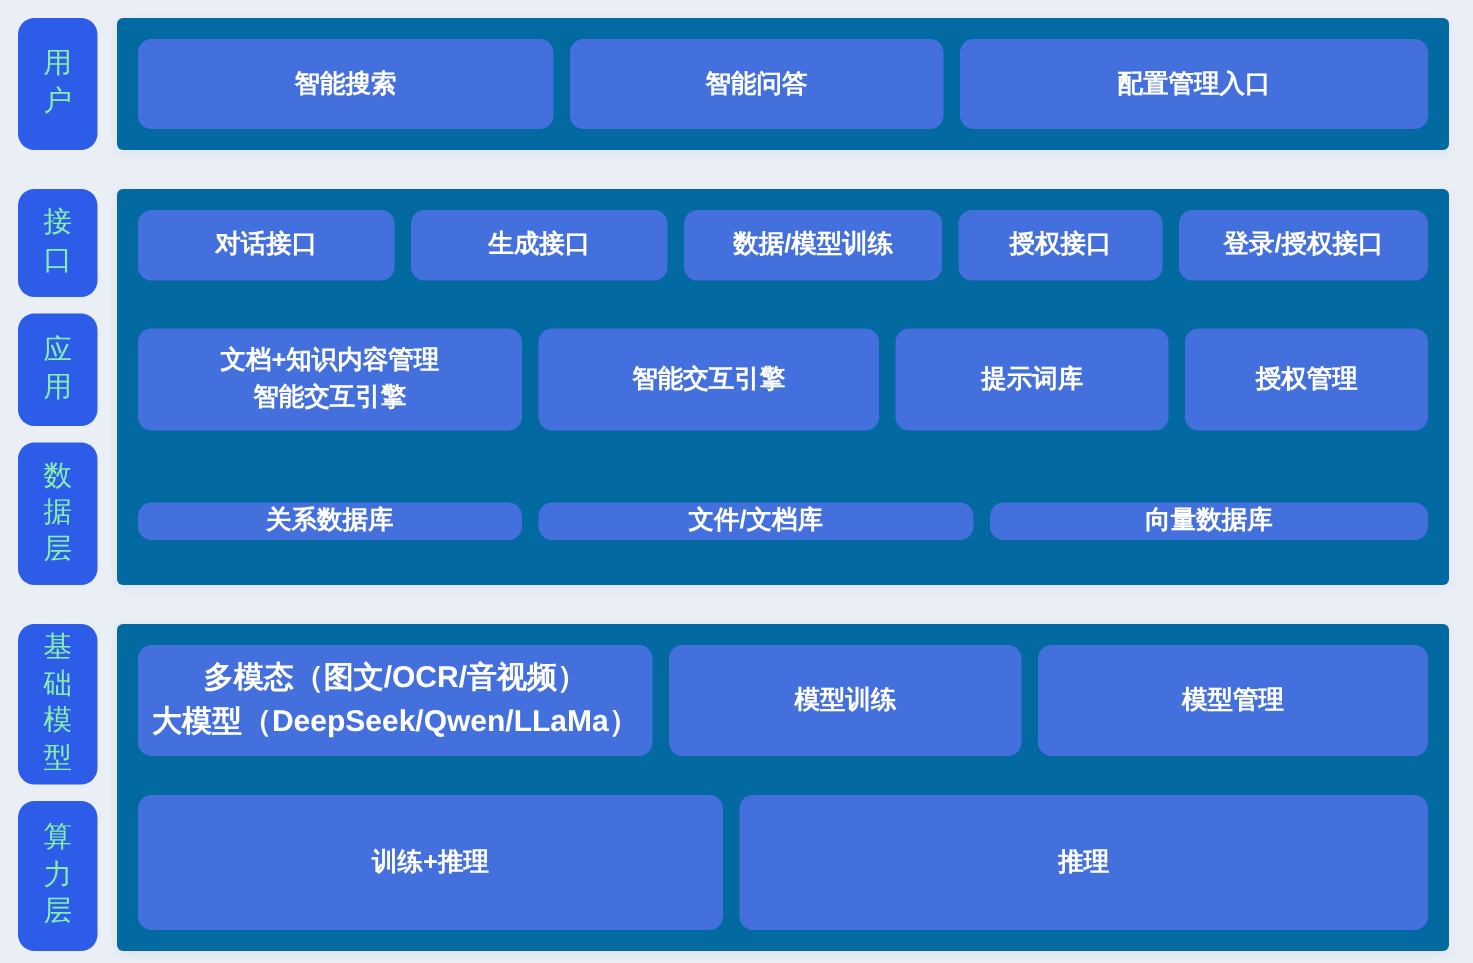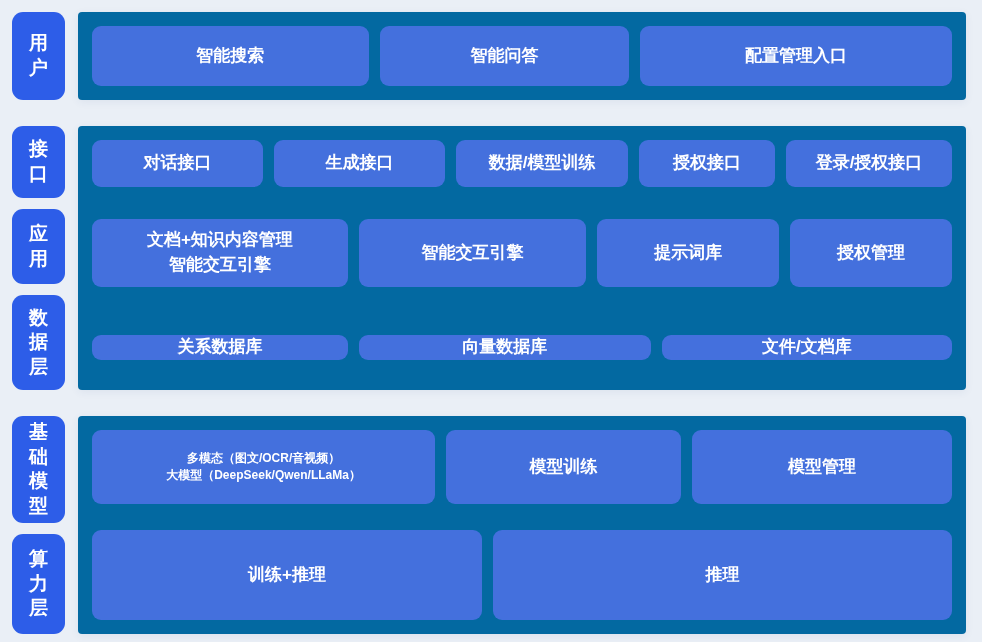--- a/index.html
+++ b/index.html
@@ -20,23 +20,23 @@
   .band-mid{height:264px;margin-bottom:26px;}
   .band-bot{flex:1;}
   .side-col{
     width:53px;flex:0 0 53px;margin-right:13px;
     display:flex;flex-direction:column;gap:11px;
   }
   .side-label{
     flex:1;
     background:#2d5de8;
     border-radius:11px;
-    color:#ffffff;
+    color:#86efac;
     display:flex;align-items:center;justify-content:center;
-    font-size:19px;font-weight:700;line-height:1.3;
+    font-size:19px;font-weight:400;line-height:1.3;
     text-align:center;
     padding:4px 0;
   }
   .side-label .vtxt{
     display:inline-block;
     width:1.15em;
     word-break:break-all;
   }
   .panel{
     flex:1;
@@ -109,38 +109,38 @@
       </div>
       <div class="row rh-b">
         <div class="btn" style="flex:2.53">文档+知识内容管理
 智能交互引擎</div>
         <div class="btn" style="flex:2.25">智能交互引擎</div>
         <div class="btn" style="flex:1.80">提示词库</div>
         <div class="btn" style="flex:1.60">授权管理</div>
       </div>
       <div class="row rh-c">
         <div class="btn" style="flex:2.53">关系数据库</div>
+        <div class="btn" style="flex:2.87">文件/文档库</div>
         <div class="btn" style="flex:2.89">向量数据库</div>
-        <div class="btn" style="flex:2.87">文件/文档库</div>
       </div>
     </div>
   </div>
 
   <div class="band band-bot">
     <div class="side-col">
       <div class="side-label" style="flex:1.05">
         <span class="vtxt">基础模型</span>
       </div>
       <div class="side-label" style="flex:1.0">
         <span class="vtxt">算力层</span>
       </div>
     </div>
     <div class="panel">
       <div class="row rh-d">
-        <div class="btn" style="flex:3.30;font-size:12px">多模态（图文/OCR/音视频）
+        <div class="btn" style="flex:3.30;font-size:20px">多模态（图文/OCR/音视频）
 大模型（DeepSeek/Qwen/LLaMa）</div>
         <div class="btn" style="flex:2.26">模型训练</div>
         <div class="btn" style="flex:2.50">模型管理</div>
       </div>
       <div class="row rh-e">
         <div class="btn" style="flex:3.85">训练+推理</div>
         <div class="btn" style="flex:4.53">推理</div>
       </div>
     </div>
   </div>

